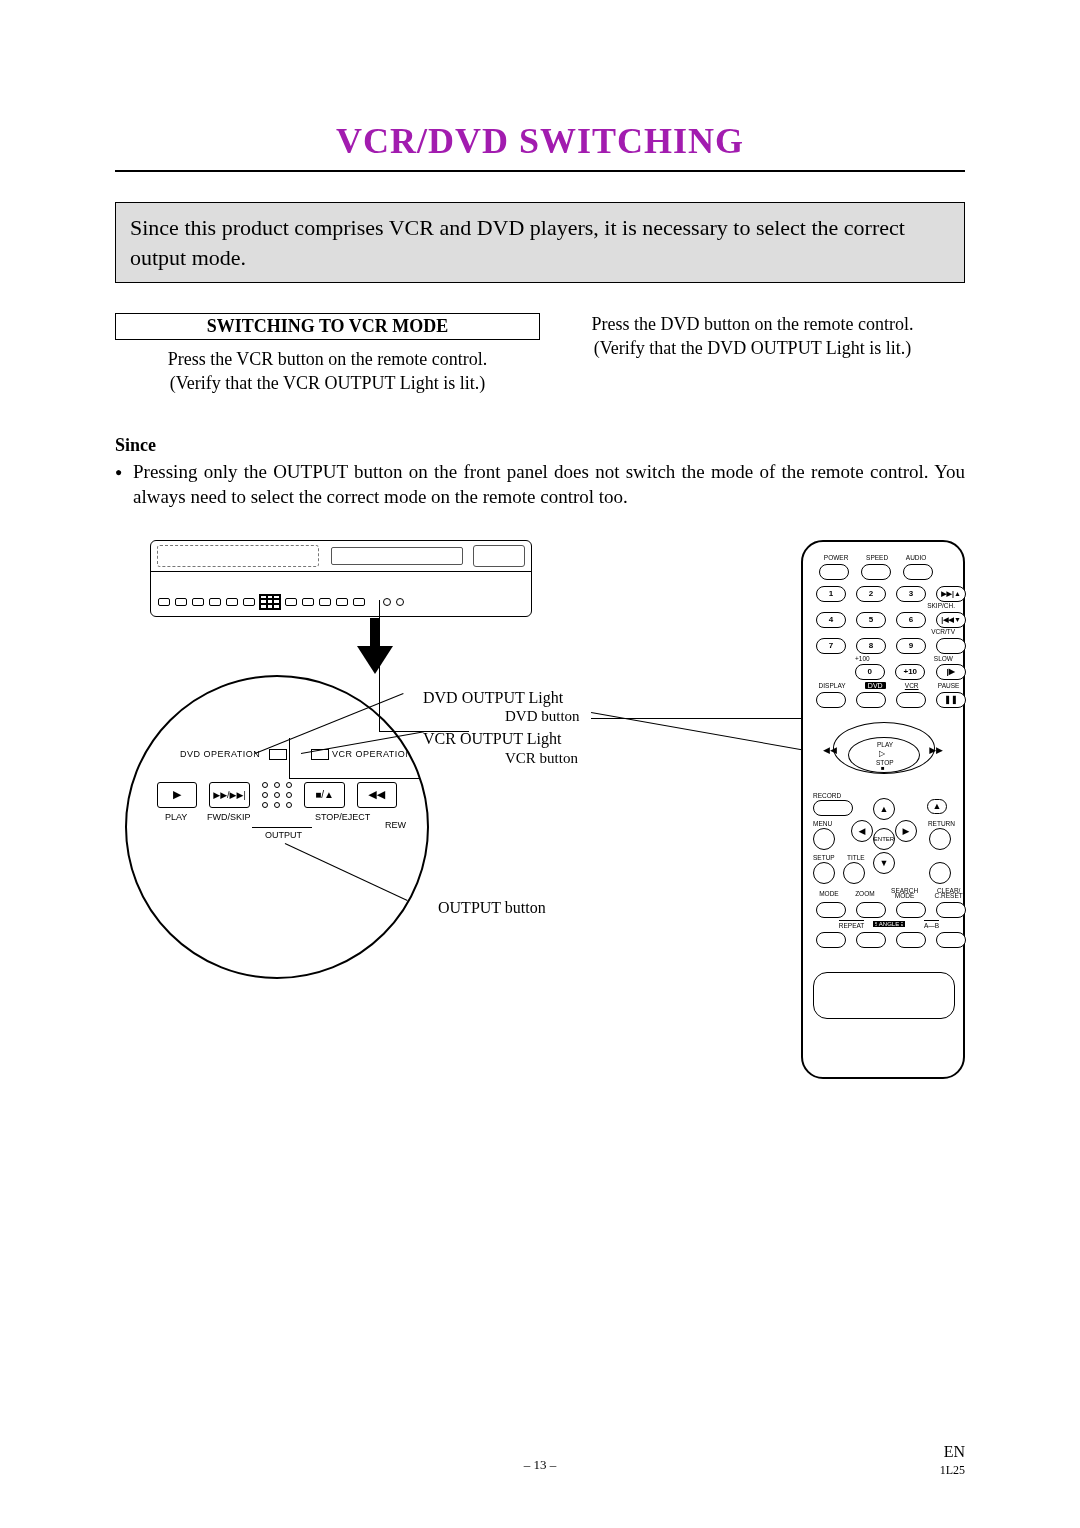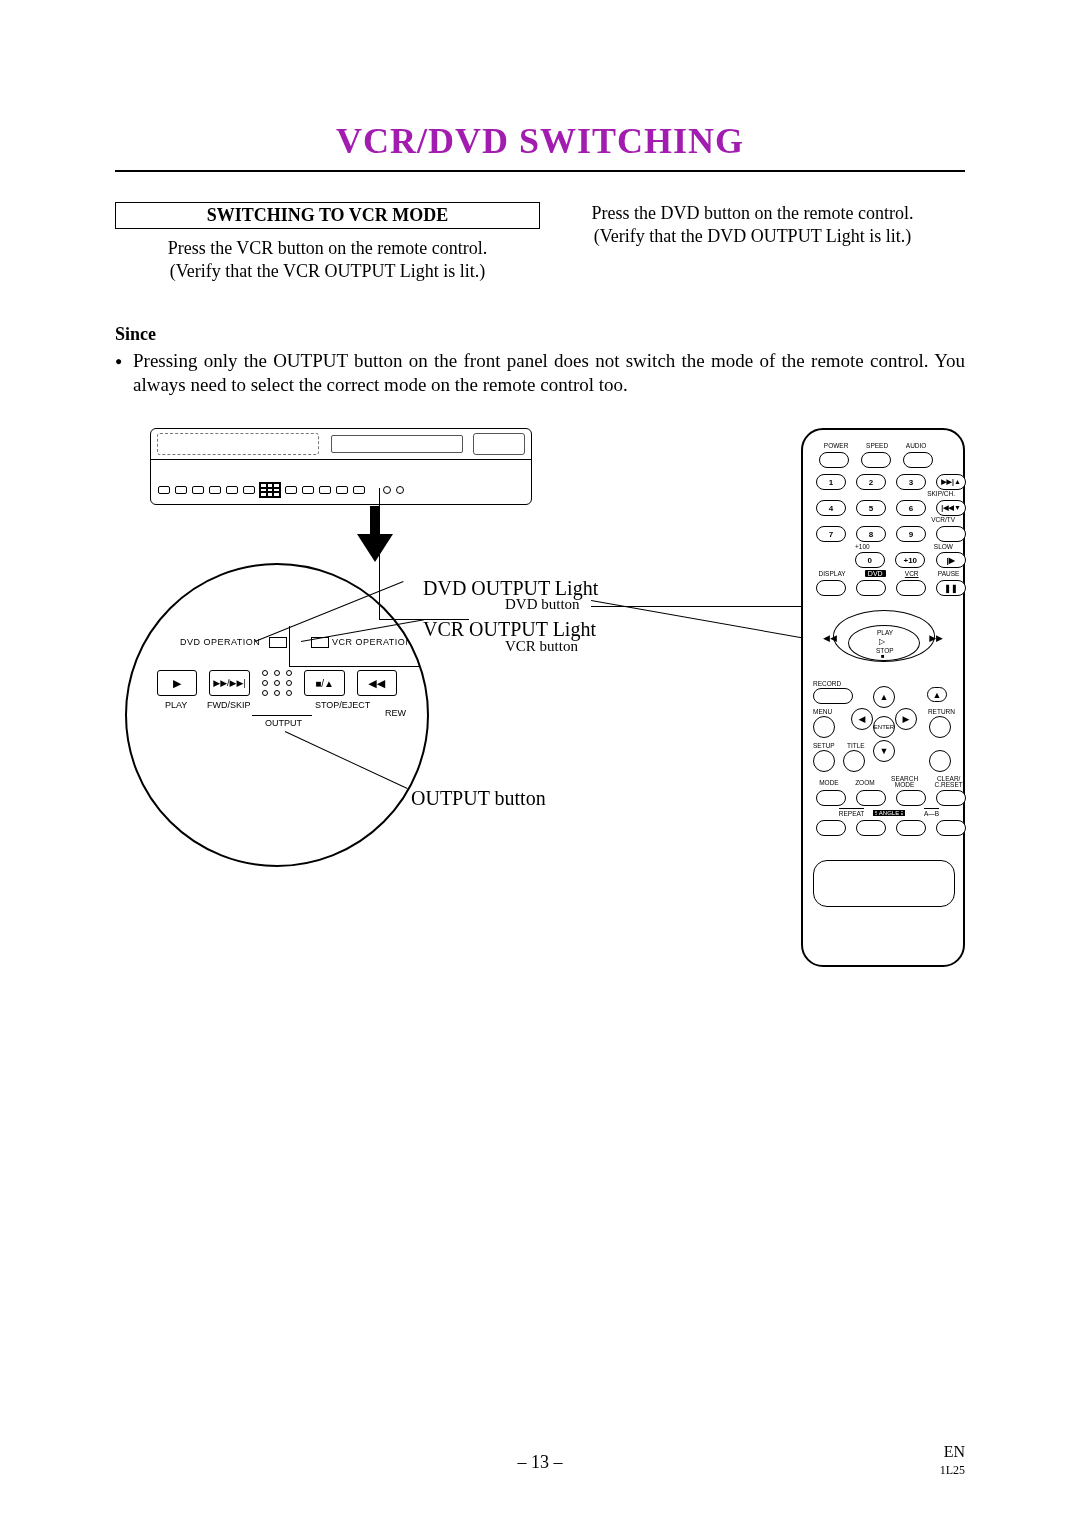--- a/index.html
+++ b/index.html
@@ -33,21 +33,21 @@
   }
   .introbox {
     background: #ddd;
     border: 1px solid #000;
     padding: 10px 14px;
     font-size: 22px;
     line-height: 1.35;
   }
   .cols {
     display: flex;
-    margin-top: 20px;
+    margin-top: 30px;
   }
   .col {
     flex: 1;
   }
   .subhead {
     border: 1px solid #000;
     text-align: center;
     font-weight: bold;
     font-size: 18px;
     padding: 2px 0;
@@ -171,21 +171,21 @@
     gap:4px; justify-items:center;
   }
   .led-grid span { width:4px; height:4px; border:1px solid #000; border-radius:50%;}
   .btn-cap { position:absolute; top:135px; font-size:9px; text-align:center;}
   .out-rule { position:absolute; top:150px; left:125px; width:60px; border-top:1px solid #000;}
   
   .lead {
     position:absolute; background:#000; height:1px;
   }
   .lead-label {
-    position:absolute; font-size:20px; white-space:nowrap;
+    position:absolute; font-size:16px; white-space:nowrap;
   }
   
   .remote {
     position:absolute;
     right: 0;
     top: 0;
     width: 160px;
     height: 535px;
     border: 2px solid #000;
     border-radius: 22px;
@@ -196,40 +196,41 @@
   .remote-inner { position:relative; width:100%; height:100%;}
   .rrow { position:absolute; left:0; width:100%; display:flex; justify-content:space-around; align-items:center;}
   .rbtn { width:28px; height:14px; border:1.5px solid #000; border-radius:8px; background:#fff;
           display:flex; align-items:center; justify-content:center; font-size:8px; font-weight:bold;}
   .rbtn-c { width:20px; height:20px; border:1.5px solid #000; border-radius:50%;
           display:flex; align-items:center; justify-content:center; font-size:9px;}
   .rlbl { font-size:6.5px; text-align:center; }
   .dvd-chip { background:#000; color:#fff; padding:0 3px; border-radius:1px; display:inline-block; font-size:7px;}
   .rpointer { position:absolute; height:1px; background:#000;}
   .rplabel { position:absolute; font-size:15px; text-align:right; white-space:nowrap;}
-  .footer { position:absolute; bottom: 55px; left:0; width:100%; text-align:center; font-size:18px;}
+  .footer { position:absolute; bottom: 55px; left:0; width:100%; text-align:center; font-size:13px;}
   .footer-right { position:absolute; bottom:50px; right:115px; text-align:right; font-size:16px; line-height:1.1;}
   .tri { font-size:11px; }
   .record-slot{ position:absolute; width:38px; height:14px; border:1px solid #000; border-radius:8px;}
   .bigplay {
     position:absolute; width:140px; height:45px; left:10px; top:430px;
     border:1.5px solid #000; border-radius:14px;
   }
   .bigoval{ position:absolute; width:100px; height:50px; left:30px; top:275px; border:1.5px solid #000; border-radius:50%;}
   .stopplate{ position:absolute; width:70px; height:34px; left:45px; top:226px; border:1.5px solid #000; border-radius:50%;}
   .small-txt{font-size:6.5px; position:absolute;}
   .blk-strip{position:absolute; background:#000; color:#fff; font-size:6px; padding:0 2px;}
 </style>
 </head>
 <body>
 
 <div class="page">
   <div class="title">VCR/DVD SWITCHING</div>
   <hr class="rule">
 
+  <div class="introbox">Since this product comprises VCR and DVD players, it is necessary to select the correct output mode.</div>
 
   <div class="cols">
     <div class="col">
       <div class="subhead">SWITCHING TO VCR MODE</div>
       <div class="coltext">
         <span>Press the VCR button on the remote control.</span><br>
         <span>(Verify that the VCR OUTPUT Light is lit.)</span>
       </div>
     </div>
     <div class="col">
@@ -324,21 +325,21 @@
     <div class="lead" style="left:174px; top:198px; width:1px; height:40px;"></div>
     <div class="lead-label" style="left:308px; top:149px;">DVD OUTPUT Light</div>
     <div class="lead" style="left:140px; top:213px; width:160px; transform-origin:left center; transform:rotate(-22deg);"></div>
 
     <div class="lead" style="left:264px; top:191px; width:90px;"></div>
     <div class="lead" style="left:264px; top:60px; width:1px; height:132px;"></div>
     <div class="lead-label" style="left:308px; top:190px;text-align:right;">VCR OUTPUT Light</div>
     <div class="lead" style="left:186px; top:213px; width:125px; transform-origin:left center; transform:rotate(-10deg);"></div>
 
     <div class="lead" style="left:170px; top:303px; width:135px; transform-origin:left center; transform:rotate(25deg);"></div>
-    <div class="lead-label" style="left:296px; top:359px;">OUTPUT button</div>
+    <div class="lead-label" style="left:323px; top:359px;">OUTPUT button</div>
 
     <div class="rplabel" style="left:390px; top:168px;">DVD button</div>
     <div class="rpointer" style="left:476px; top:178px; width:238px;"></div>
 
     <div class="rplabel" style="left:390px; top:210px;">VCR button</div>
     <div class="rpointer" style="left:472px; top:219px; width:270px; transform-origin:right center; transform:rotate(10deg);"></div>
 
     <div class="remote">
       <div class="remote-inner">
         <div class="rrow" style="top:12px; padding:0 12px;">

